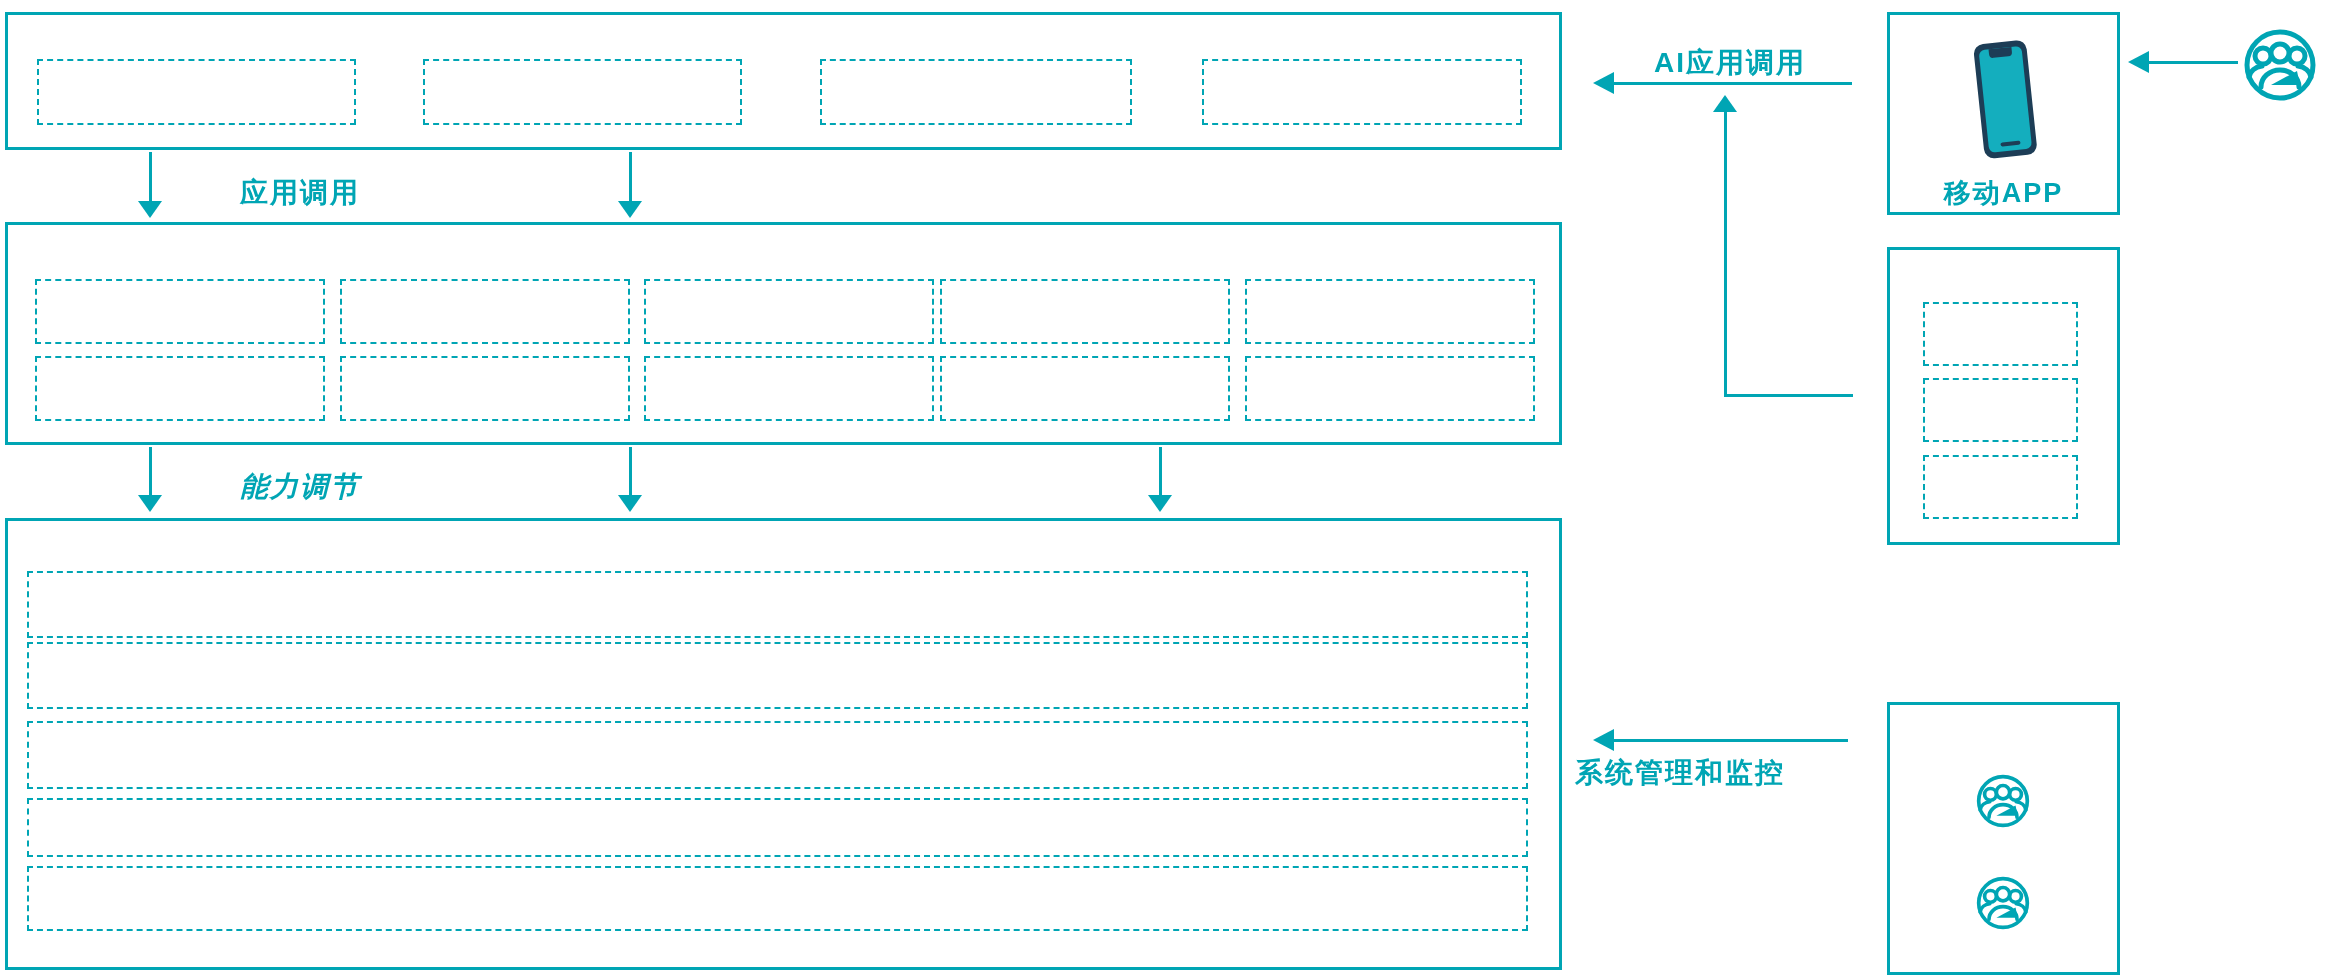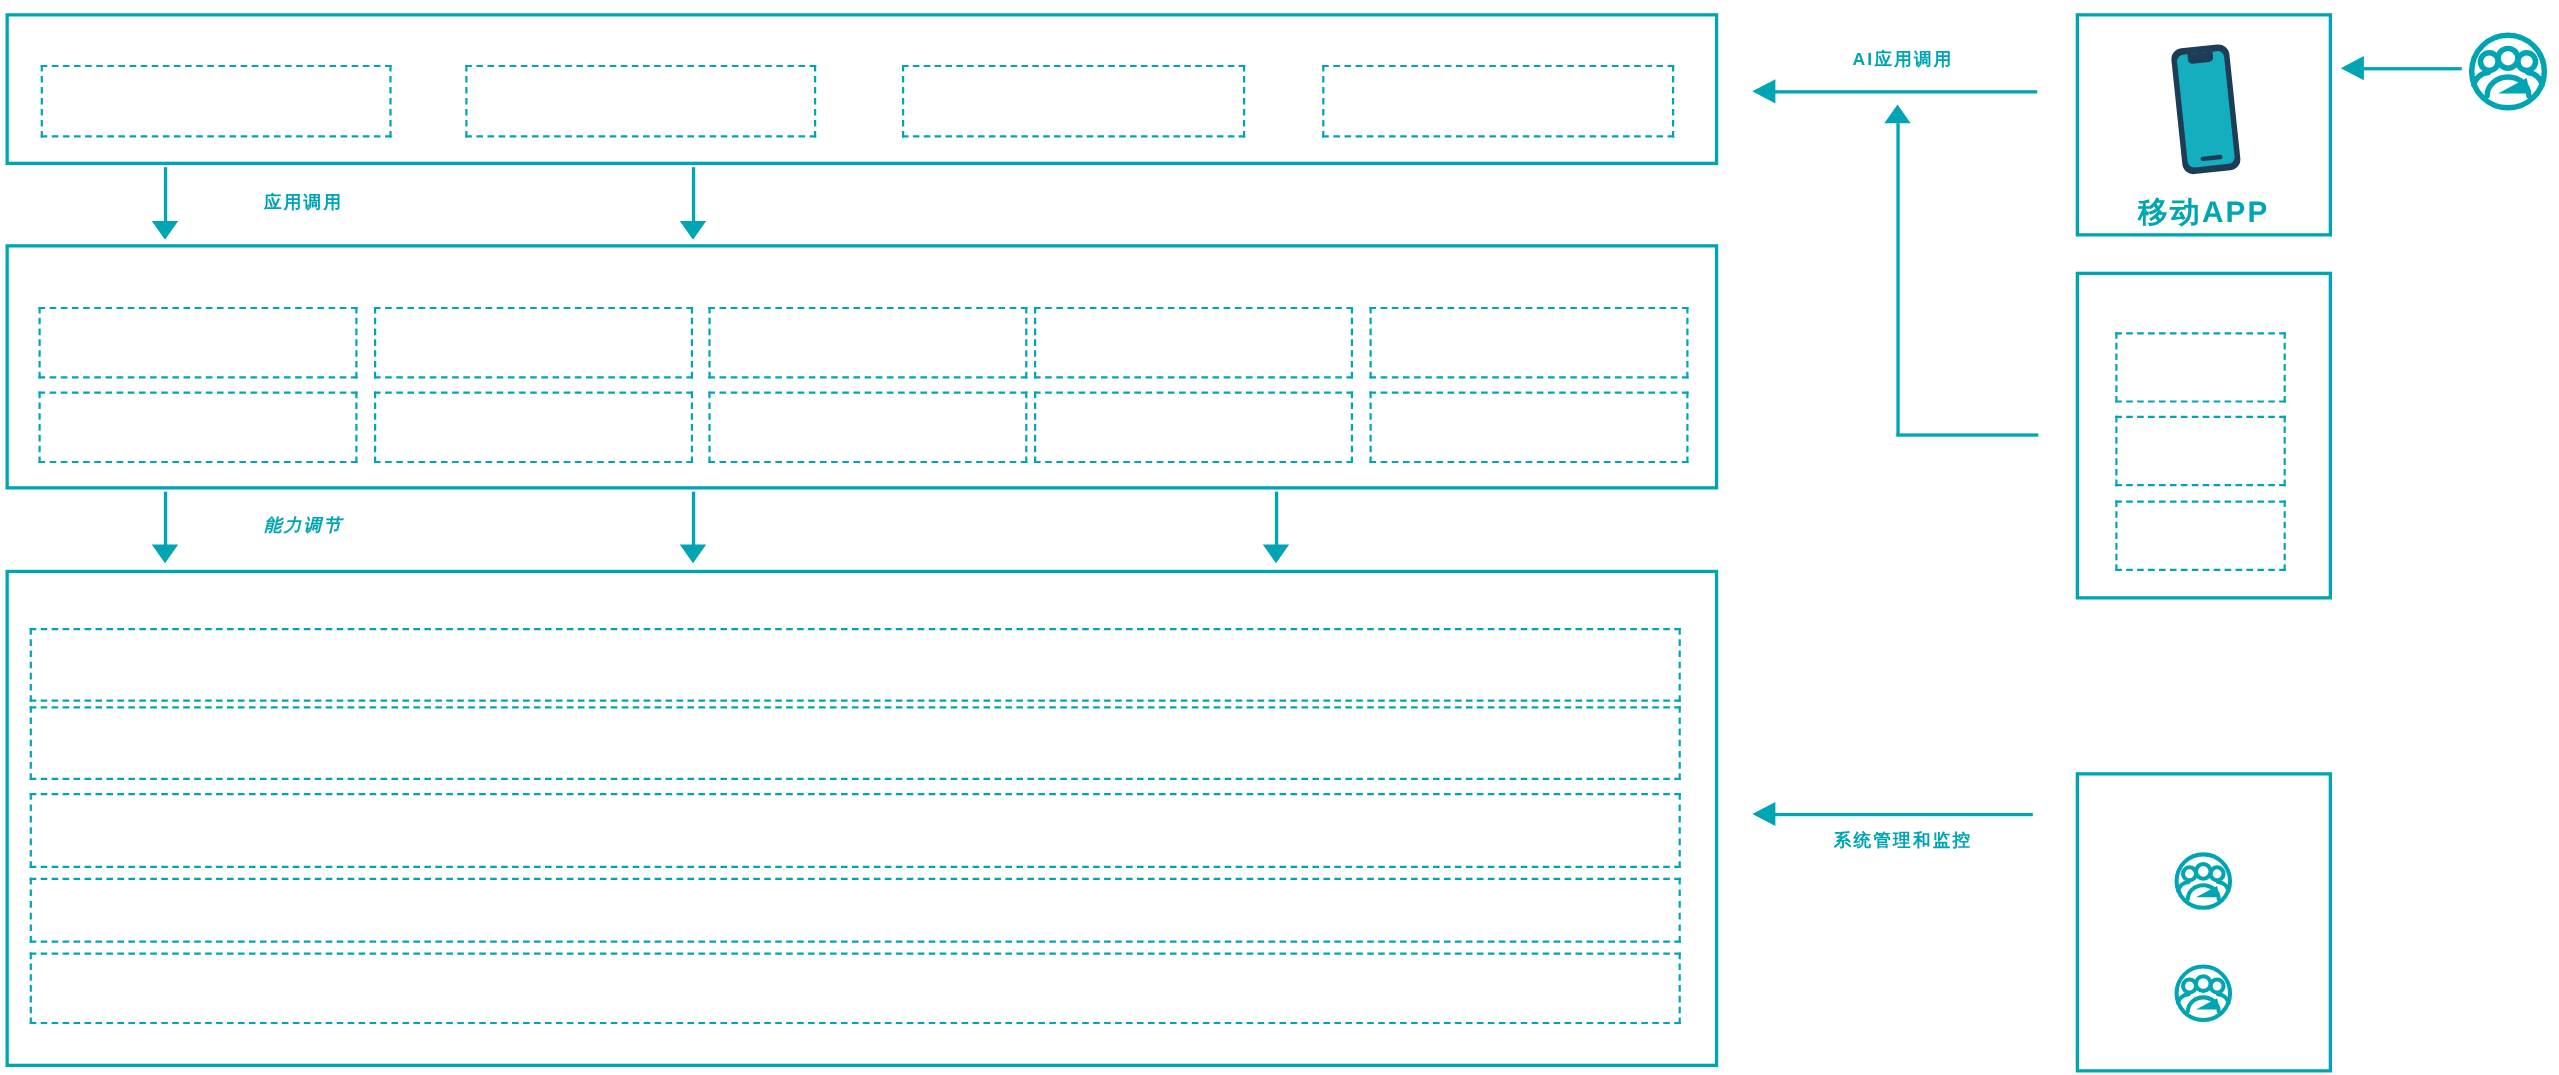--- a/index.html
+++ b/index.html
@@ -23,21 +23,21 @@
   .head-down{position:absolute;width:0;height:0;
     border-left:12px solid transparent;border-right:12px solid transparent;
     border-top:17px solid var(--teal);}
   .head-up{position:absolute;width:0;height:0;
     border-left:12px solid transparent;border-right:12px solid transparent;
     border-bottom:17px solid var(--teal);}
   .head-left{position:absolute;width:0;height:0;
     border-top:11px solid transparent;border-bottom:11px solid transparent;
     border-right:21px solid var(--teal);}
   .flow-label{
-    position:absolute;color:var(--teal);font-weight:bold;font-size:16px;
+    position:absolute;color:var(--teal);font-weight:bold;font-size:28px;
     letter-spacing:2px;white-space:nowrap;
   }
   .center-text{text-align:center;}
   .icon-wrap{position:absolute;line-height:0;}
 </style>
 </head>
 <body>
 
 <svg width="0" height="0" style="position:absolute" aria-hidden="true">
   <defs>
@@ -121,21 +121,21 @@
   </div>
 
   <div class="sidebox" style="left:1887px;top:247px;width:233px;height:298px;">
     <div class="slot" style="left:33px;top:52px;width:155px;height:64px;"></div>
     <div class="slot" style="left:33px;top:128px;width:155px;height:64px;"></div>
     <div class="slot" style="left:33px;top:205px;width:155px;height:64px;"></div>
   </div>
 
   <div class="head-left" style="left:1593px;top:729px;"></div>
   <div class="hline" style="left:1612px;top:739px;width:236px;"></div>
-  <div class="flow-label center-text" style="left:1610px;top:754px;width:240px;">系统管理和监控</div>
+  <div class="flow-label center-text" style="left:1560px;top:754px;width:240px;">系统管理和监控</div>
 
   <div class="sidebox" style="left:1887px;top:702px;width:233px;height:273px;">
     <div class="icon-wrap" style="left:85px;top:68px;">
       <svg width="56" height="56" viewBox="0 0 76 76">
           <use href="#users-group-glyph"></use>
         </svg>
     </div>
     <div class="icon-wrap" style="left:85px;top:170px;">
       <svg width="56" height="56" viewBox="0 0 76 76">
           <use href="#users-group-glyph"></use>

